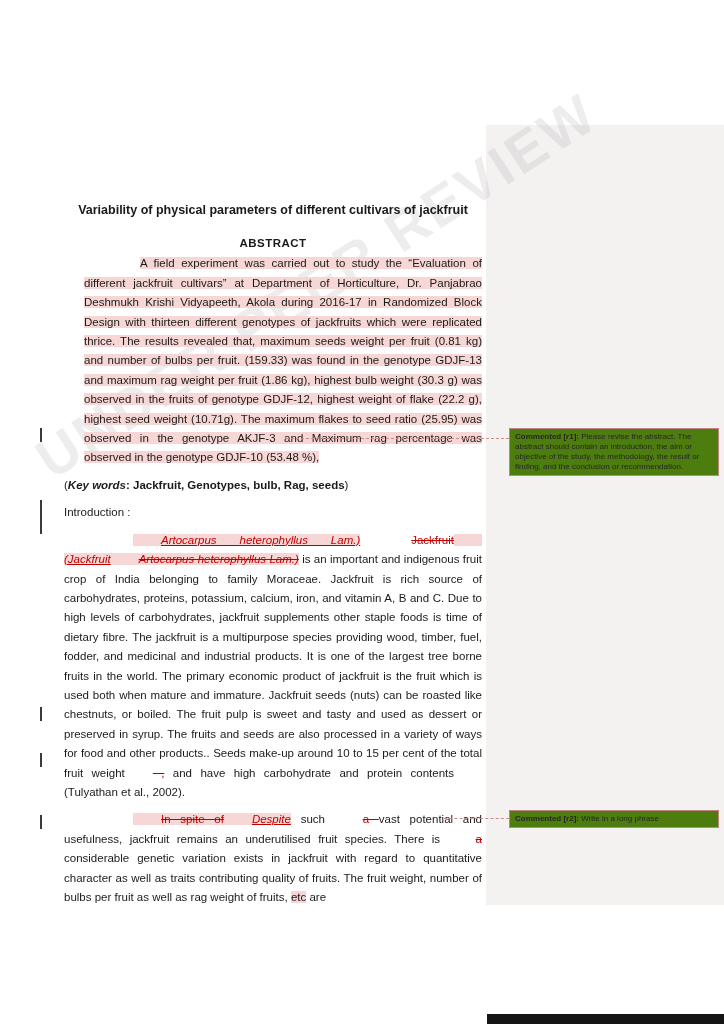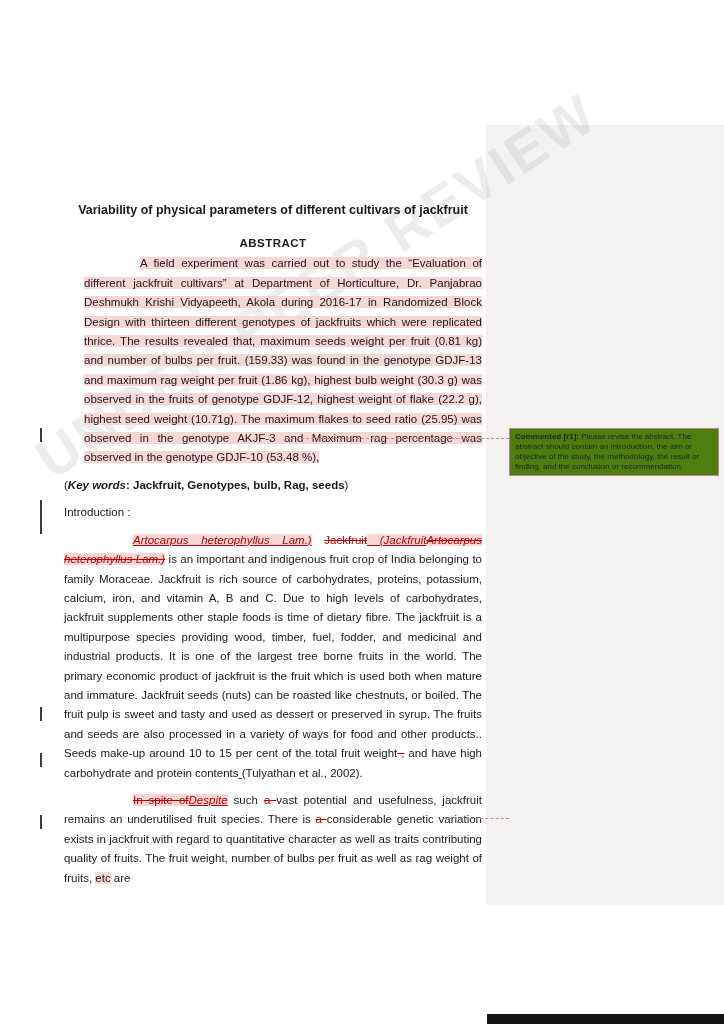--- a/index.html
+++ b/index.html
@@ -42,21 +42,21 @@
     font-size:11.5px; font-weight:bold; text-align:center;
     margin-bottom:1px; letter-spacing:0.5px;
   }
   p.body-para { margin-bottom:8px; }
   .abstract-para { text-indent:56px;margin-left:20px; }
   .indent { text-indent:69px; }
   .keywords-line, .intro-label { text-align:left; margin-bottom:7px; }
 
   
   .hl { background:#f7d7d5; }
-  .red { color:#c00000; }
+  .red { color:#c00000;padding-left:28px; }
   .strike { color:#c00000; text-decoration:line-through; }
   .ins { color:#c00000; text-decoration:underline;font-style:italic; }
   .b { font-weight:bold; }
   .i { font-style:italic; }
 
   .comment-box {
     position:absolute; left:509px; width:210px;
     background:#4d7c0f; border:1px solid #c08583;
     padding:3px 5px;
     font-size:8px; line-height:10px; color:#262626;
@@ -101,20 +101,23 @@
     <p class="body-para indent"><span class="red strike hl">In spite of</span><span class="red ins hl">Despite</span><span> such </span><span class="red strike">a </span><span>vast potential and usefulness, jackfruit remains an underutilised fruit species. There is </span><span class="red strike">a </span><span>considerable genetic variation exists in jackfruit with regard to quantitative character as well as traits contributing quality of fruits. The fruit weight, number of bulbs per fruit  as well as rag weight of fruits, </span><span class="hl">etc</span><span> are</span></p>
   </div>
 
   <div class="connector" id="conn-r1"></div>
   <div class="connector" id="conn-r2"></div>
 
   <div class="comment-box" id="comment-r1">
     <span class="comment-label">Commented [r1]: </span><span>Please revise the abstract. The abstract should contain an introduction, the aim or objective of the study, the methodology, the result or finding, and the conclusion or recommendation.</span>
   </div>
 
+  <div class="comment-box" id="comment-r2">
+    <span class="comment-label">Commented [r2]: </span><span>Write in a long phrase</span>
+  </div>
 
   <div class="change-bar" id="bar-1"></div>
   <div class="change-bar" id="bar-2"></div>
   <div class="change-bar" id="bar-3"></div>
   <div class="change-bar" id="bar-4"></div>
   <div class="change-bar" id="bar-5"></div>
 
   <div class="bottom-strip"></div>
 
 </div>

